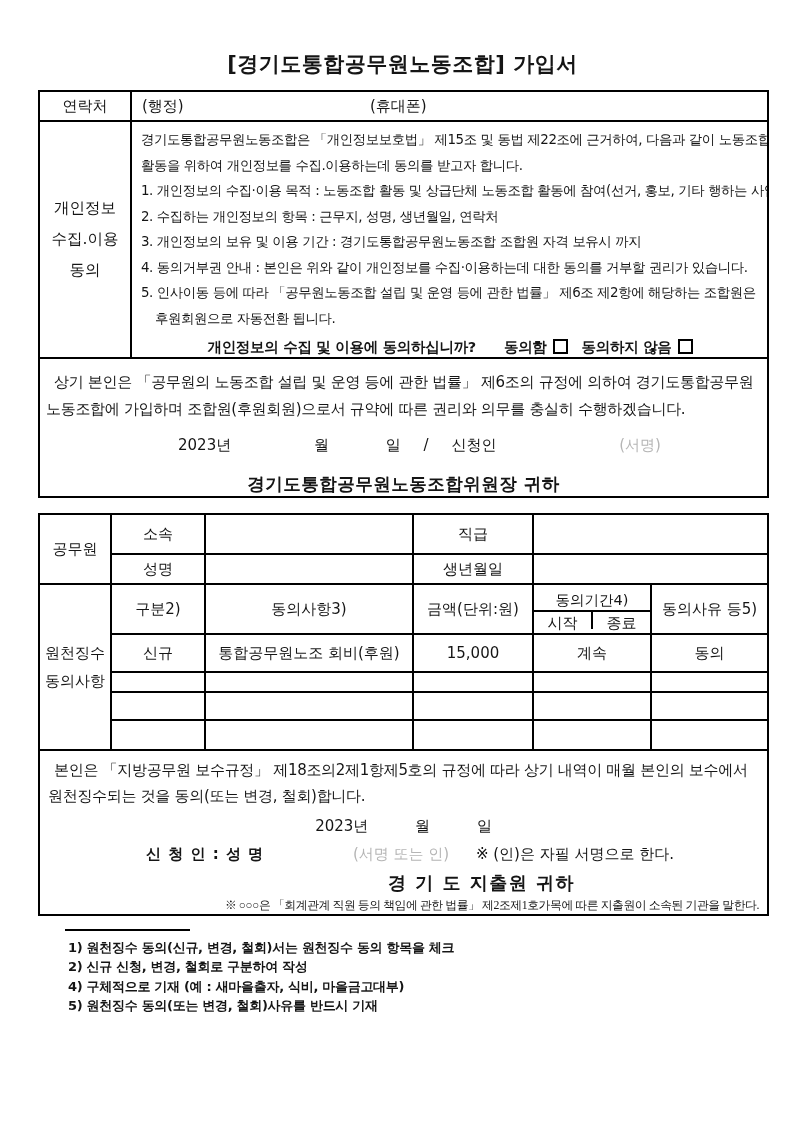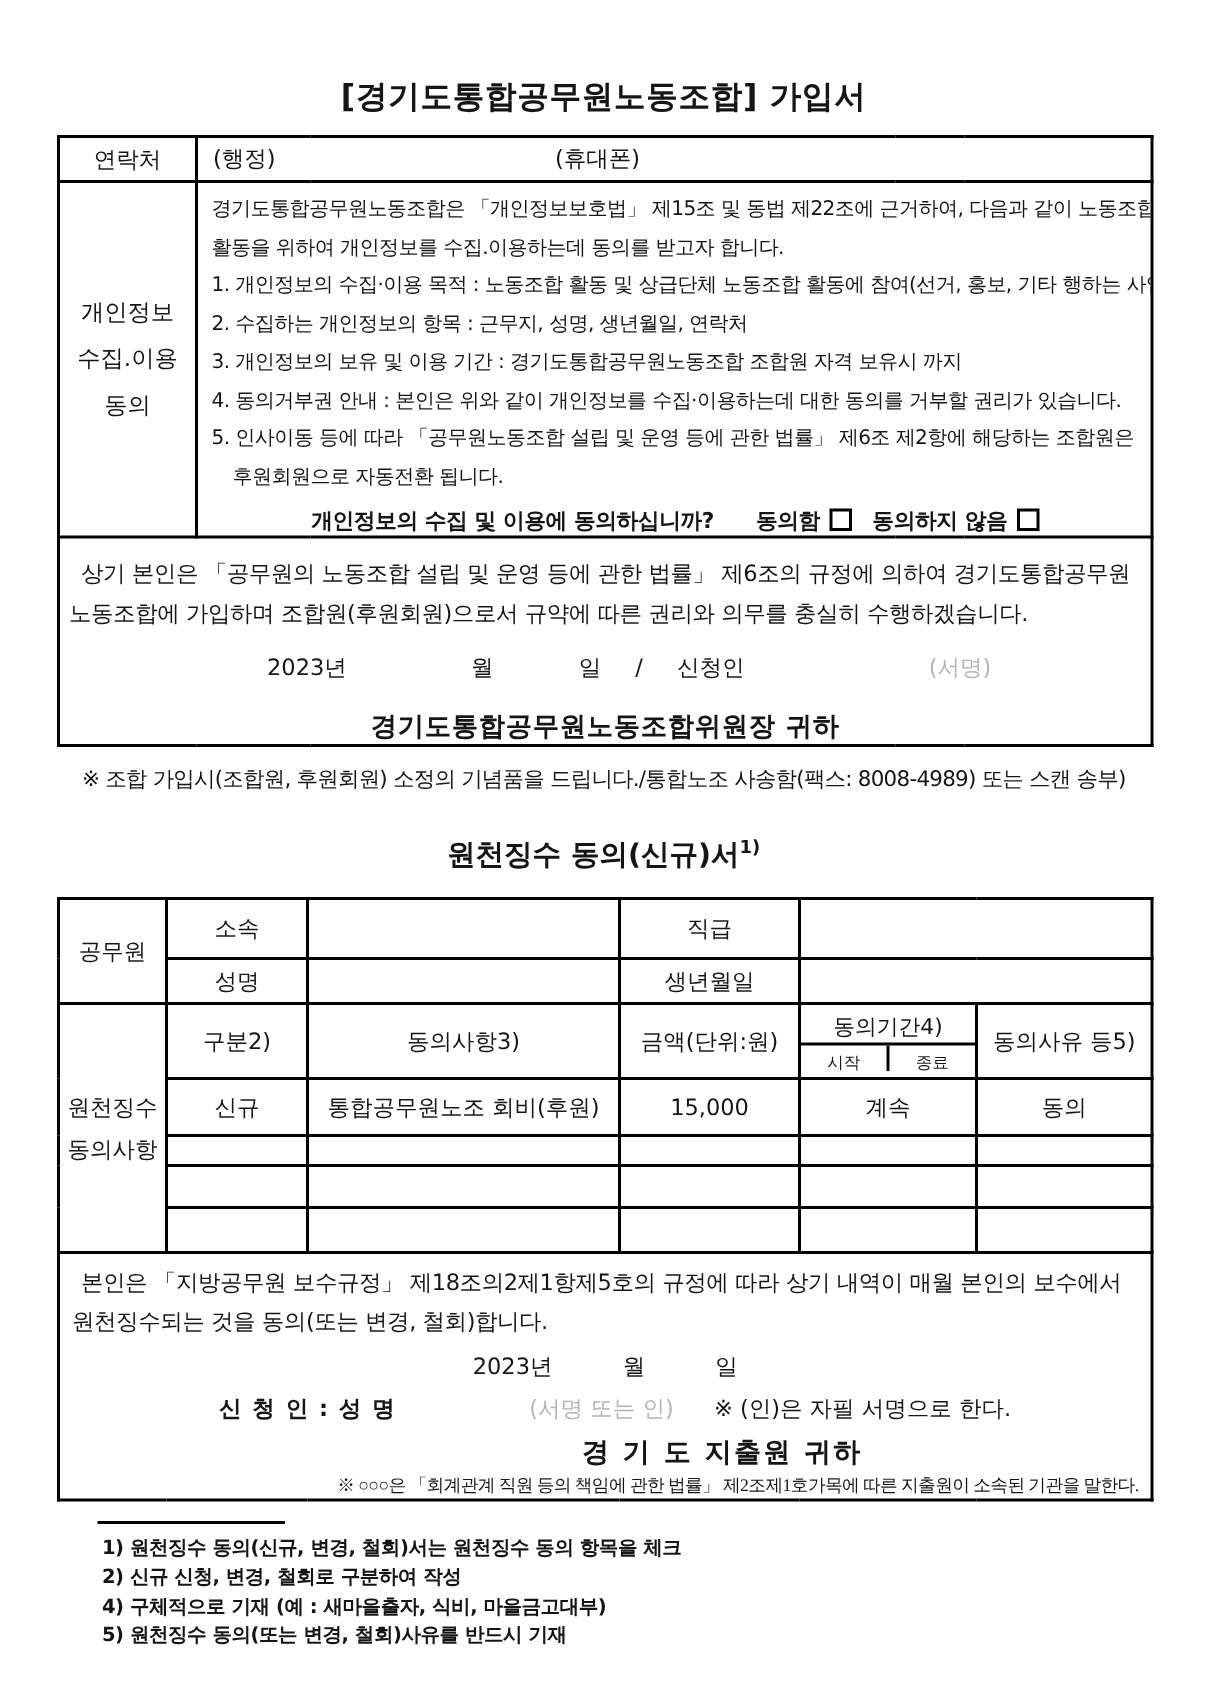--- a/index.html
+++ b/index.html
@@ -59,21 +59,21 @@
   .rb { height:30px; }
   .rhead { height:50px; }
   .rd { height:38px; }
   .re { height:20px; }
   .rf { height:28px; }
   .rg { height:30px; }
   .wh-label { font-size:15px; line-height:28px; }
   .period-cell { padding:0; }
   .period-top { height:23px; line-height:23px; border-bottom:2px solid #000; font-size:14.5px; }
   .period-bottom { display:flex; }
-  .period-bottom span { flex:1; height:17px; line-height:23px; font-size:11px; }
+  .period-bottom span { flex:1; height:17px; line-height:23px; font-size:15px; }
   .period-bottom span:first-child { border-right:2px solid #000; }
 
   .consent-cell { height:149px; text-align:left; padding:6px 8px 0 8px; vertical-align:top; }
   .consent-text { font-size:15px; line-height:26px; text-indent:6px; letter-spacing:-0.3px; }
   .date2 { margin-top:8px; text-align:center; font-size:15px; }
   .date2 .m { margin-left:42px; }
   .date2 .d { margin-left:42px; }
   .sig2 { margin-top:9px; font-size:15px; white-space:nowrap; }
   .sig2 .applicant { font-weight:bold; margin-left:98px; letter-spacing:1px; }
   .sig2 .sign { margin-left:84px; }
@@ -140,23 +140,21 @@
           <span class="s">/</span>
           <span class="a">신청인</span>
           <span class="sig gray">(서명)</span>
         </div>
         <div class="recipient1">경기도통합공무원노동조합위원장 귀하</div>
       </td>
     </tr>
   </tbody>
     </table>
 
-  <div class="note1">※ 조합 가입시(조합원, 후원회원) 소정의 기념품을 드립니다./통합노조 사송함(팩스: 8008-4989) 또는 스캔 송부)</div>
-
-  <div class="title2"><span>원천징수 동의(신규)서</span><sup>1)</sup></div>
+
 
   <table class="t2">
     <colgroup>
         <col style="width:72px">
         <col style="width:94px">
         <col style="width:208px">
         <col style="width:120px">
         <col style="width:59px">
         <col style="width:59px">
         <col style="width:117px">

